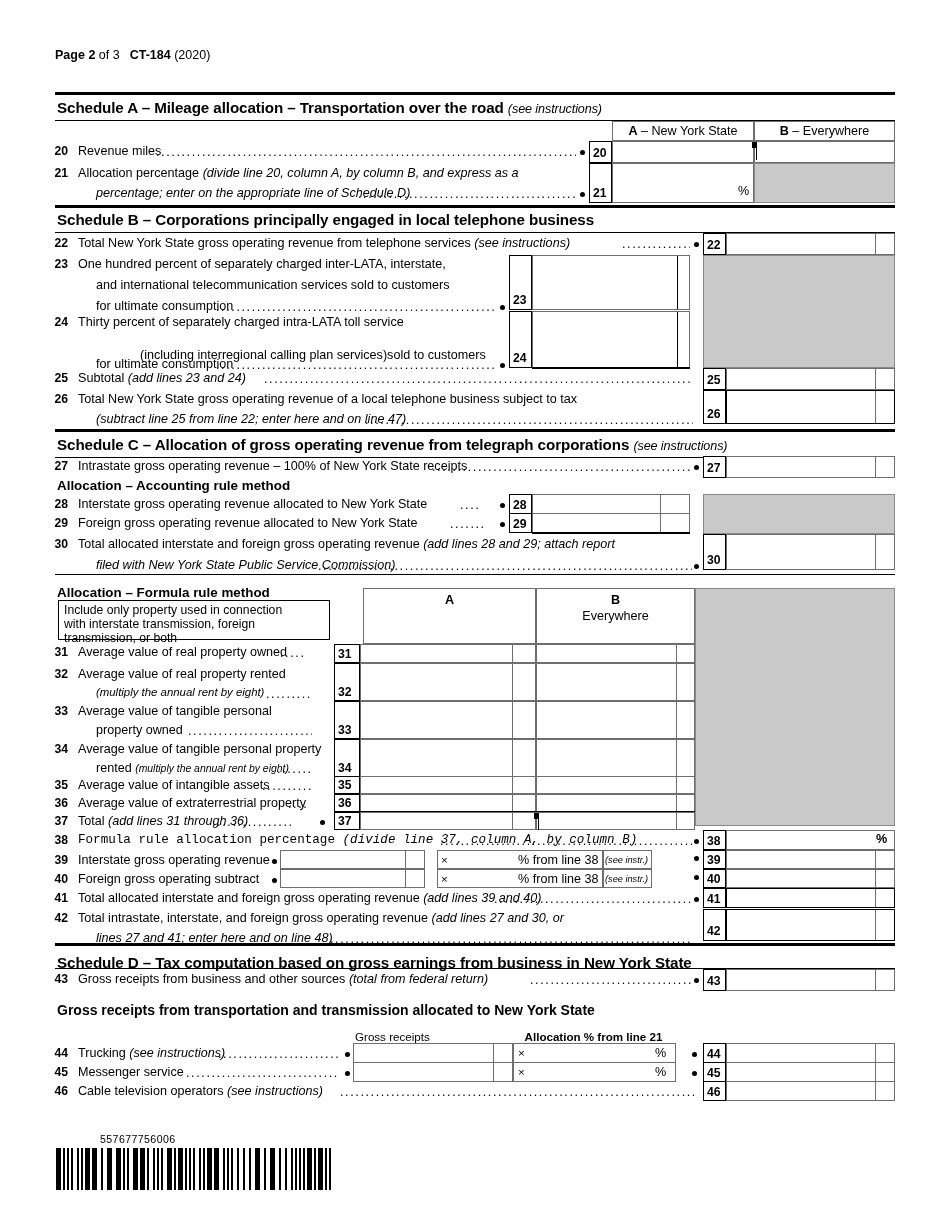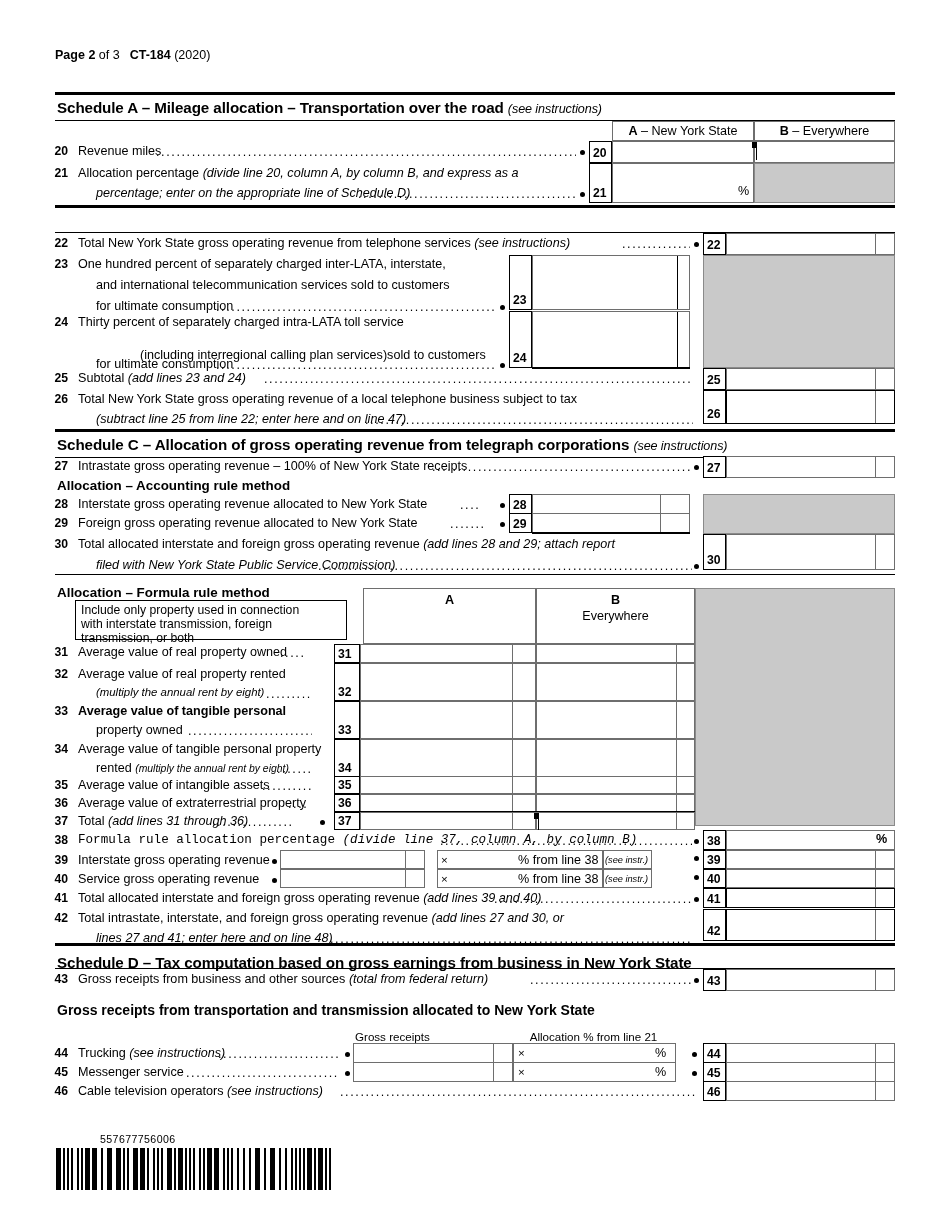--- a/index.html
+++ b/index.html
@@ -68,21 +68,21 @@
   .hline { position:absolute; background:#6e6e6e; height:1px; }
   .hline.dk { background:#000; height:2px; }
 
   .pct { position:absolute; font-size:12.6px; }
   .colhd { position:absolute; font-size:12.6px; text-align:center; }
   .colhd b { font-weight:bold; }
   .ctr { position:absolute; text-align:center; font-size:12.6px; }
 
   .boxnote {
     position:absolute; border:1px solid #000; font-size:12.2px;
-    padding:2px 4px 2px 5px; line-height:14.2px; background:#fff;margin-left:17px;
+    padding:2px 4px 2px 5px; line-height:14.2px; background:#fff;
   }
 
   .times { position:absolute; font-size:11.5px; }
 
   
   .bcnum { position:absolute; font-size:10.6px; letter-spacing:0.4px; }
   .barcode { position:absolute; display:flex; align-items:flex-end; height:42px; }
   .barcode span { display:block; background:#000; height:42px; margin-right:2px; }
 </style>
 </head>
@@ -126,20 +126,21 @@
   </div>
   <div class="ltxt ital" style="left:96px; top:186px;">percentage; enter on the appropriate line of Schedule D)</div>
   <div class="dots" style="left:358px; top:187px; width:218px;">........................................................</div>
   <div class="bullet" style="left:580px; top:192px;"></div>
   <div class="numcell" style="left:589px; top:163px; width:23px; height:40px; padding-bottom:2px;">21</div>
   <div class="bx" style="left:612px; top:163px; width:142px; height:40px;"></div>
   <div class="pct" style="left:738px; top:184px;">%</div>
   <div class="bx gray" style="left:754px; top:163px; width:141px; height:40px;"></div>
 
   <div class="rule-thick" style="top:205px;"></div>
+  <div class="sched-title" style="top:211px;">Schedule B – Corporations principally engaged in local telephone business</div>
   <div class="rule-thin" style="top:232px;"></div>
 
   <div class="lineno" style="left:52px; top:236px; width:16px;">22</div>
   <div class="ltxt" style="left:78px; top:236px;">
     <span>Total New York State gross operating revenue from telephone services</span>
     <span class="ital">(see instructions)</span>
   </div>
   <div class="dots" style="left:622px; top:237px; width:68px;">................</div>
   <div class="bullet" style="left:694px; top:242px;"></div>
   <div class="numcell" style="left:703px; top:233px; width:23px; height:22px; padding-bottom:2px;">22</div>
@@ -264,21 +265,21 @@
   <div class="ltxt" style="left:78px; top:667px;">Average value of real property rented</div>
   <div class="ltxt ital" style="left:96px; top:686px; font-size:11.4px;">(multiply the annual rent by eight)</div>
   <div class="dots" style="left:266px; top:687px; width:46px;">..........</div>
   <div class="numcell" style="left:334px; top:663px; width:26px; height:38px; padding-bottom:1px;">32</div>
   <div class="bx" style="left:360px; top:663px; width:176px; height:38px;"></div>
   <div class="vline" style="left:512px; top:664px; height:36px;"></div>
   <div class="bx" style="left:536px; top:663px; width:159px; height:38px;"></div>
   <div class="vline" style="left:676px; top:664px; height:36px;"></div>
 
   <div class="lineno" style="left:52px; top:704px; width:16px;">33</div>
-  <div class="ltxt" style="left:78px; top:704px;font-weight:bold;">Average value of tangible personal</div>
+  <div class="ltxt" style="left:78px; top:704px;">Average value of tangible personal</div>
   <div class="ltxt" style="left:96px; top:723px;">property owned</div>
   <div class="dots" style="left:188px; top:724px; width:124px;">.............................</div>
   <div class="numcell" style="left:334px; top:701px; width:26px; height:38px; padding-bottom:1px;">33</div>
   <div class="bx" style="left:360px; top:701px; width:176px; height:38px;"></div>
   <div class="vline" style="left:512px; top:702px; height:36px;"></div>
   <div class="bx" style="left:536px; top:701px; width:159px; height:38px;"></div>
   <div class="vline" style="left:676px; top:702px; height:36px;"></div>
 
   <div class="lineno" style="left:52px; top:742px; width:16px;">34</div>
   <div class="ltxt" style="left:78px; top:742px;">Average value of tangible personal property</div>
@@ -347,21 +348,21 @@
   <div class="times" style="left:441px; top:854px;">×</div>
   <div class="pct" style="left:518px; top:853px;">% from line 38</div>
   <div class="bx" style="left:603px; top:850px; width:49px; height:19px;"></div>
   <div class="tiny-ital" style="position:absolute; left:605px; top:855px; font-size:9.2px;">(see instr.)</div>
   <div class="bullet" style="left:694px; top:856px;"></div>
   <div class="numcell" style="left:703px; top:850px; width:23px; height:19px; padding-bottom:1px;">39</div>
   <div class="bx" style="left:726px; top:850px; width:169px; height:19px;"></div>
   <div class="vline" style="left:875px; top:851px; height:17px;"></div>
 
   <div class="lineno" style="left:52px; top:872px; width:16px;">40</div>
-  <div class="ltxt" style="left:78px; top:872px;">Service gross operating revenue</div>
+  <div class="ltxt" style="left:78px; top:872px;">Foreign gross operating subtract</div>
   <div class="bullet" style="left:272px; top:878px;"></div>
   <div class="bx" style="left:280px; top:869px; width:145px; height:19px;"></div>
   <div class="vline" style="left:405px; top:870px; height:17px;"></div>
   <div class="bx" style="left:437px; top:869px; width:166px; height:19px;"></div>
   <div class="times" style="left:441px; top:873px;">×</div>
   <div class="pct" style="left:518px; top:872px;">% from line 38</div>
   <div class="bx" style="left:603px; top:869px; width:49px; height:19px;"></div>
   <div class="tiny-ital" style="position:absolute; left:605px; top:874px; font-size:9.2px;">(see instr.)</div>
   <div class="bullet" style="left:694px; top:875px;"></div>
   <div class="numcell" style="left:703px; top:869px; width:23px; height:19px; padding-bottom:1px;">40</div>
@@ -401,21 +402,21 @@
   </div>
   <div class="dots" style="left:530px; top:973px; width:162px;">...................................</div>
   <div class="bullet" style="left:694px; top:978px;"></div>
   <div class="numcell" style="left:703px; top:969px; width:23px; height:22px; padding-bottom:2px;">43</div>
   <div class="bx" style="left:726px; top:969px; width:169px; height:22px;"></div>
   <div class="vline" style="left:875px; top:970px; height:20px;"></div>
 
   <div class="subhead" style="top:1002px; font-size:14px;">Gross receipts from transportation and transmission allocated to New York State</div>
 
   <div class="ctr" style="left:355px; top:1030px; width:160px; text-align:left; font-size:11.6px;">Gross receipts</div>
-  <div class="ctr" style="left:511px; top:1030px; width:165px; font-size:11.6px;">Allocation % from line 21</div>
+  <div class="ctr" style="left:511px; top:1030px; width:165px; font-size:11.6px;font-weight:bold;">Allocation % from line 21</div>
 
   <div class="lineno" style="left:52px; top:1046px; width:16px;">44</div>
   <div class="ltxt" style="left:78px; top:1046px;">
     <span>Trucking</span>
     <span class="ital">(see instructions)</span>
   </div>
   <div class="dots" style="left:218px; top:1047px; width:120px;">..........................</div>
   <div class="bullet" style="left:345px; top:1052px;"></div>
   <div class="bx" style="left:353px; top:1043px; width:160px; height:20px;"></div>
   <div class="vline" style="left:493px; top:1044px; height:18px;"></div>

